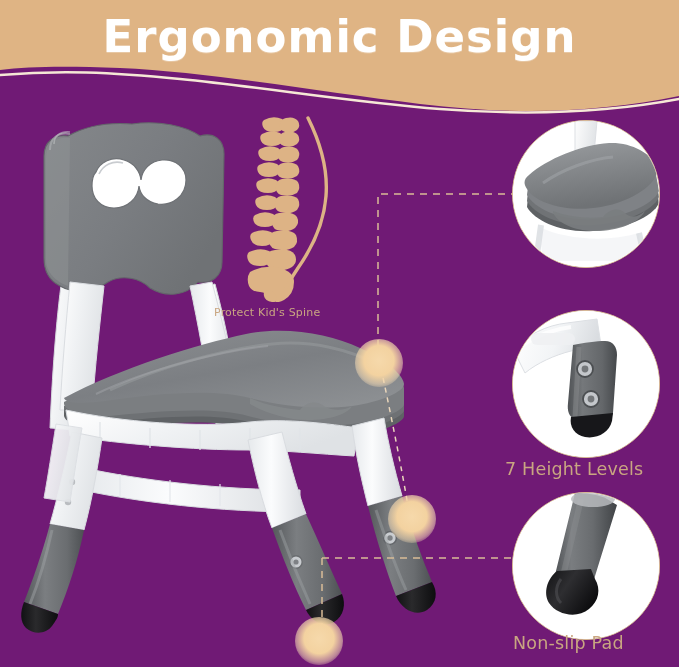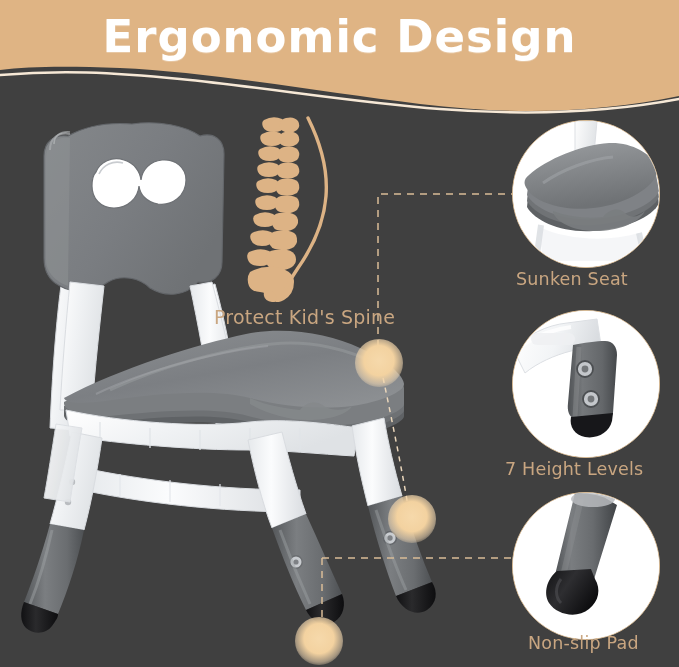--- a/index.html
+++ b/index.html
@@ -3,45 +3,45 @@
 <meta charset="utf-8">
 <style>
   * { margin:0; padding:0; box-sizing:border-box; }
   html,body { background:#fff; }
   body {
     width:679px; height:667px;
     font-family:"Liberation Sans", sans-serif;
     position:relative; overflow:hidden;
     -webkit-font-smoothing:antialiased;
   }
-  #stage { position:absolute; inset:0; width:679px; height:667px; background:#404040; }
+  #stage { position:absolute; inset:0; width:679px; height:667px; background:#701a75; }
 
   
   .banner-wrap { position:absolute; left:0; top:0; width:679px; height:120px; }
   .banner-svg { position:absolute; left:0; top:0; }
   .banner-title {
     position:absolute; left:0; top:6px; width:679px;
     text-align:center;
     font-family:"DejaVu Sans", sans-serif;
     font-size:45px; font-weight:700; letter-spacing:1px;
     color:#ffffff; line-height:62px;
     text-shadow:0 1px 0 rgba(255,255,255,.25);
   }
 
   
   .lbl {
     position:absolute;
     font-family:"DejaVu Sans", sans-serif;
     font-size:17.5px; font-weight:400;
     color:#c9a681; white-space:nowrap; letter-spacing:.2px;
   }
-  #label-spine   { left:214px; top:306px; font-size:19px; }
+  #label-spine   { left:214px; top:306px; font-size:11px; }
   #label-seat    { left:516px; top:269px; }
   #label-height  { left:505px; top:459px; }
-  #label-pad     { left:528px; top:633px; }
+  #label-pad     { left:513px; top:633px; }
 
   
   .dash-svg { position:absolute; left:0; top:0; pointer-events:none; }
 
   
   .dot {
     position:absolute; border-radius:50%;
     background:radial-gradient(circle at 50% 45%, #f6d9ab 0%, #f3d2a0 42%, rgba(246,219,180,.55) 66%, rgba(250,235,215,0) 82%);
   }
 
@@ -274,21 +274,20 @@
                C148,60 122,80 88,86 C54,92 22,82 14,68 C10,62 11,58 16,54 Z" fill="url(#z1a)"></path>
       <path d="M30,62 C50,48 78,38 100,36" fill="none" stroke="#a3a6a9" stroke-width="3" opacity=".55"></path>
 
       <path d="M40,90 C56,96 74,98 90,96 C96,88 106,86 112,92 C118,98 126,96 132,90
                C126,102 106,110 82,110 C58,110 44,100 40,92 Z" fill="#7a7d80" opacity=".9"></path>
 
       <path d="M26,106 C52,118 92,122 126,112 L128,140 L30,140 Z" fill="#f4f6f8" opacity=".95"></path>
       <path d="M28,104 L22,148 M126,112 L134,148" stroke="#d9dce0" stroke-width="6" opacity=".8"></path>
     </svg>
   </div>
-  <div class="lbl" id="label-seat">Sunken Seat</div>
 
   <div class="inset" style="left:512px; top:310px; width:148px; height:148px;">
     <svg class="inset-inner" width="148" height="148" viewBox="0 0 148 148">
       <defs>
         <linearGradient id="z2a" x1="0" y1="0" x2="1" y2="0">
           <stop offset="0" stop-color="#4f5255"></stop>
           <stop offset="0.3" stop-color="#75787b"></stop>
           <stop offset="0.7" stop-color="#64676a"></stop>
           <stop offset="1" stop-color="#45484b"></stop>
         </linearGradient>

